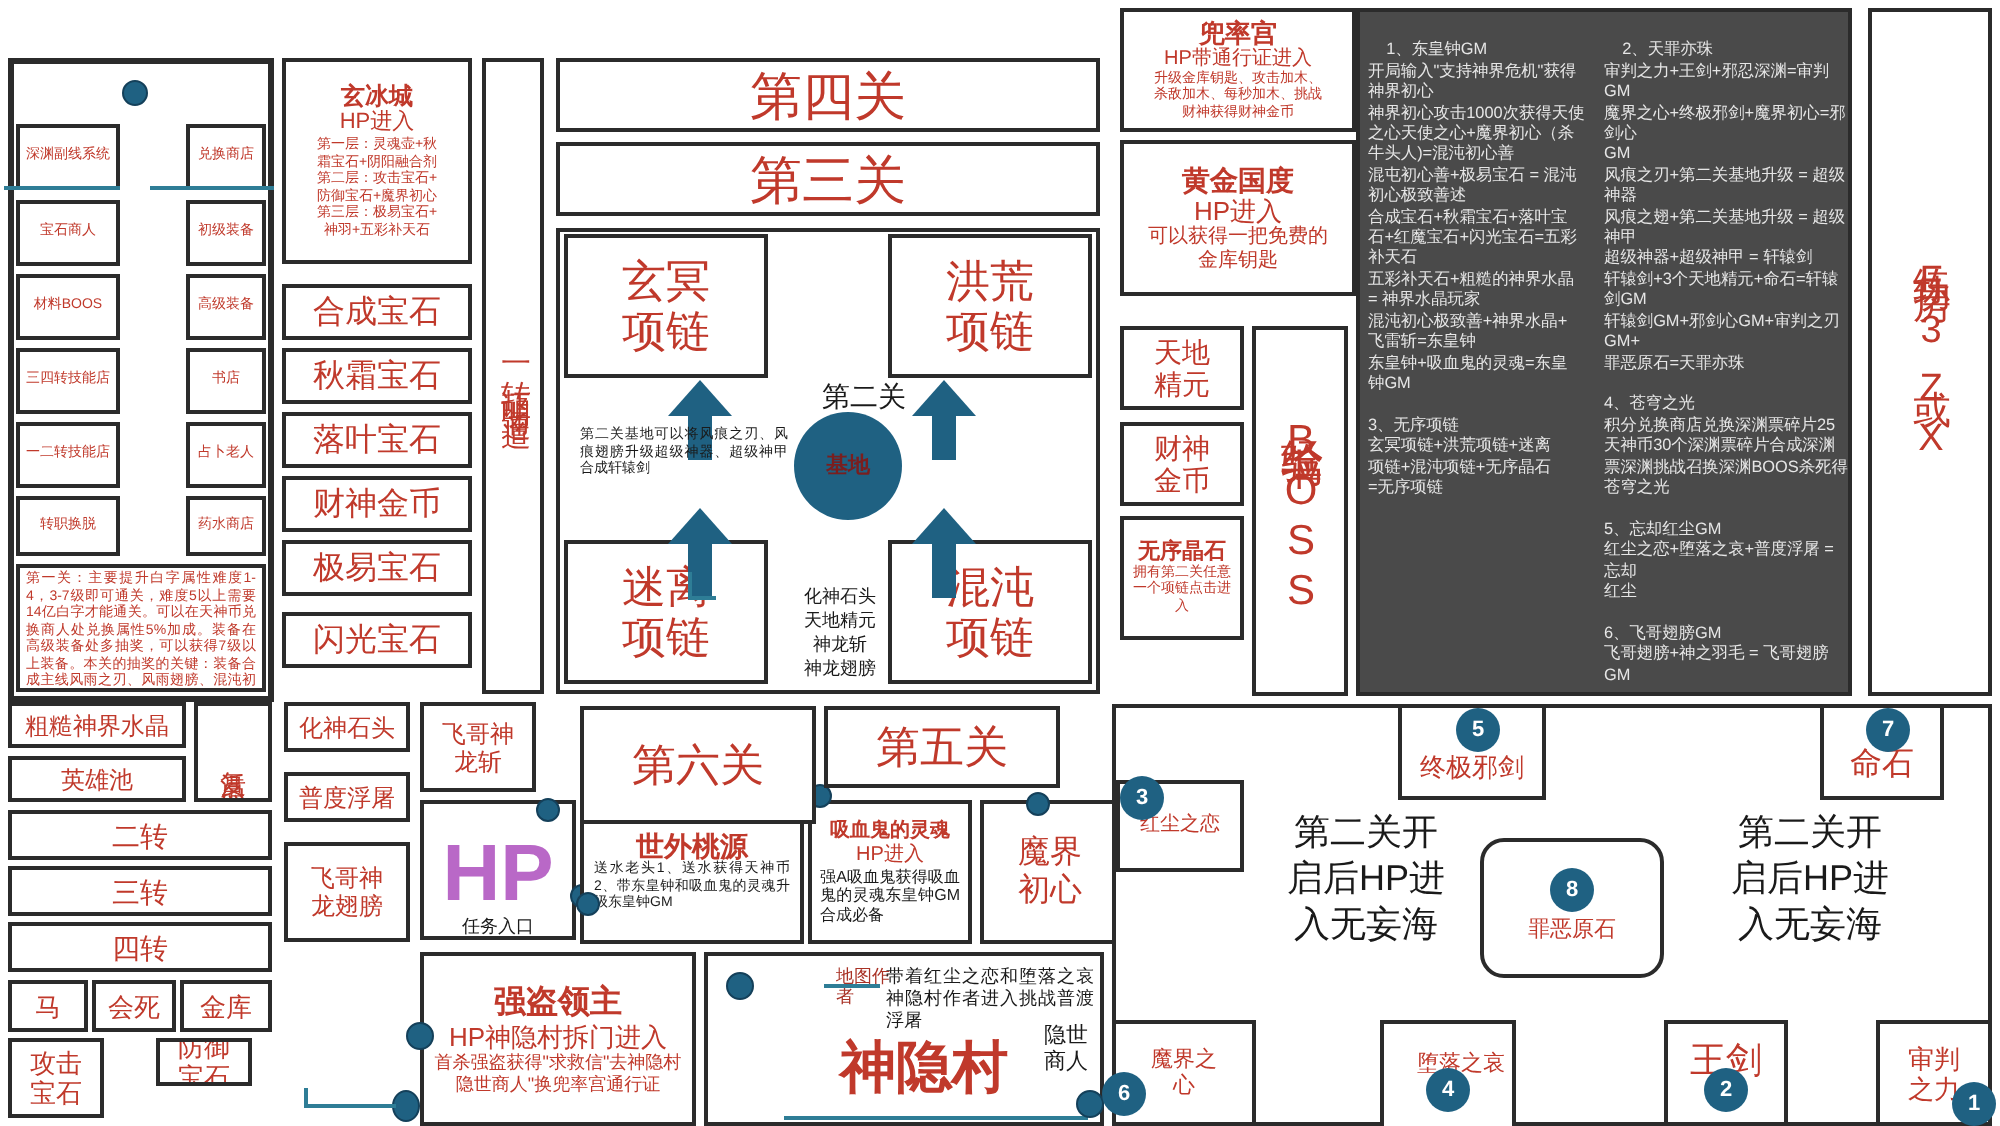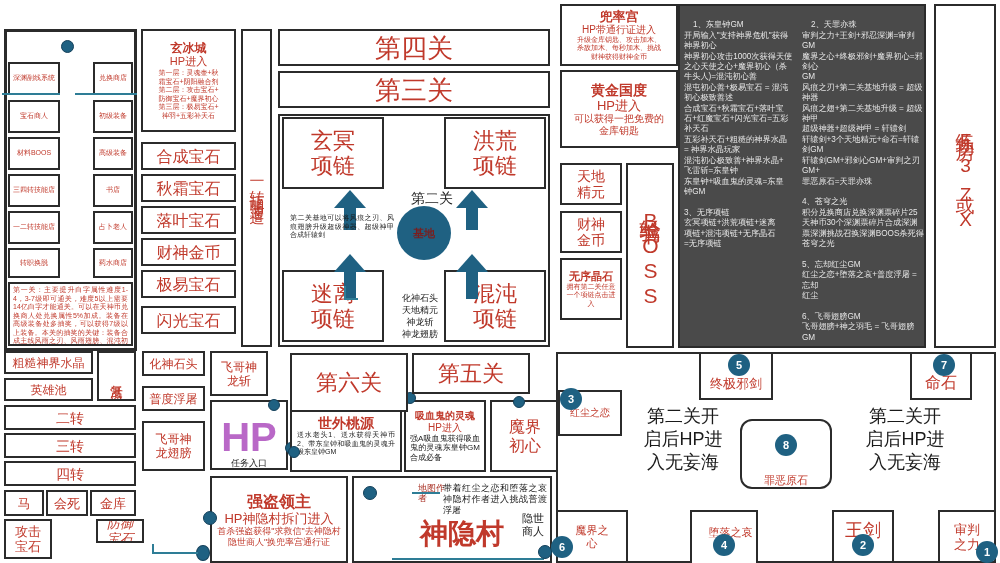--- a/index.html
+++ b/index.html
@@ -331,21 +331,21 @@
   <div class="bx t13" style="left:46px; top:490px; width:42px; height:26px;">
     <span>会死</span>
     </div>
   <div class="bx t13" style="left:90px; top:490px; width:46px; height:26px;">
     <span>金库</span>
     </div>
 
   <div class="bx t13" style="left:4px; top:519px; width:48px; height:40px;">
     <span style="width:34px;">攻击宝石</span>
     </div>
-  <div class="bx t13" style="left:96px; top:519px; width:48px; height:24px;font-style:italic;">
+  <div class="bx t13" style="left:78px; top:519px; width:48px; height:24px;">
     <span style="width:34px;">防御宝石</span>
     </div>
 
   <div class="bx t12" style="left:142px; top:351px; width:63px; height:25px;">
     <span>化神石头</span>
     </div>
   <div class="bx t12" style="left:142px; top:386px; width:63px; height:25px;">
     <span>普度浮屠</span>
     </div>
   <div class="bx t12" style="left:142px; top:421px; width:63px; height:50px;">
@@ -435,21 +435,21 @@
     <span>7</span>
     </div>
 
   <div class="t18 blk" style="position:absolute; left:633px; top:405px; width:100px; text-align:center; line-height:23px;">
     <span style="display:block; width:84px; margin:0 auto;">第二关开启后HP进入无妄海</span>
   </div>
   <div class="t18 blk" style="position:absolute; left:855px; top:405px; width:100px; text-align:center; line-height:23px;">
     <span style="display:block; width:84px; margin:0 auto;">第二关开启后HP进入无妄海</span>
   </div>
 
-  <div class="bx" style="left:740px; top:419px; width:92px; height:70px; border-radius:12px;justify-content:flex-end;">
+  <div class="bx" style="left:740px; top:419px; width:92px; height:70px; border-radius:12px;">
     <span class="t11" style="margin-top:22px;">罪恶原石</span>
     </div>
   <div class="numdot" style="left:775px; top:434px; width:22px; height:22px;">
     <span>8</span>
     </div>
 
   <div class="bx" style="left:556px; top:510px; width:72px; height:53px;">
     <span class="t11" style="width:34px;">魔界之心</span>
     </div>
   <div class="numdot" style="left:551px; top:536px; width:22px; height:22px;">

